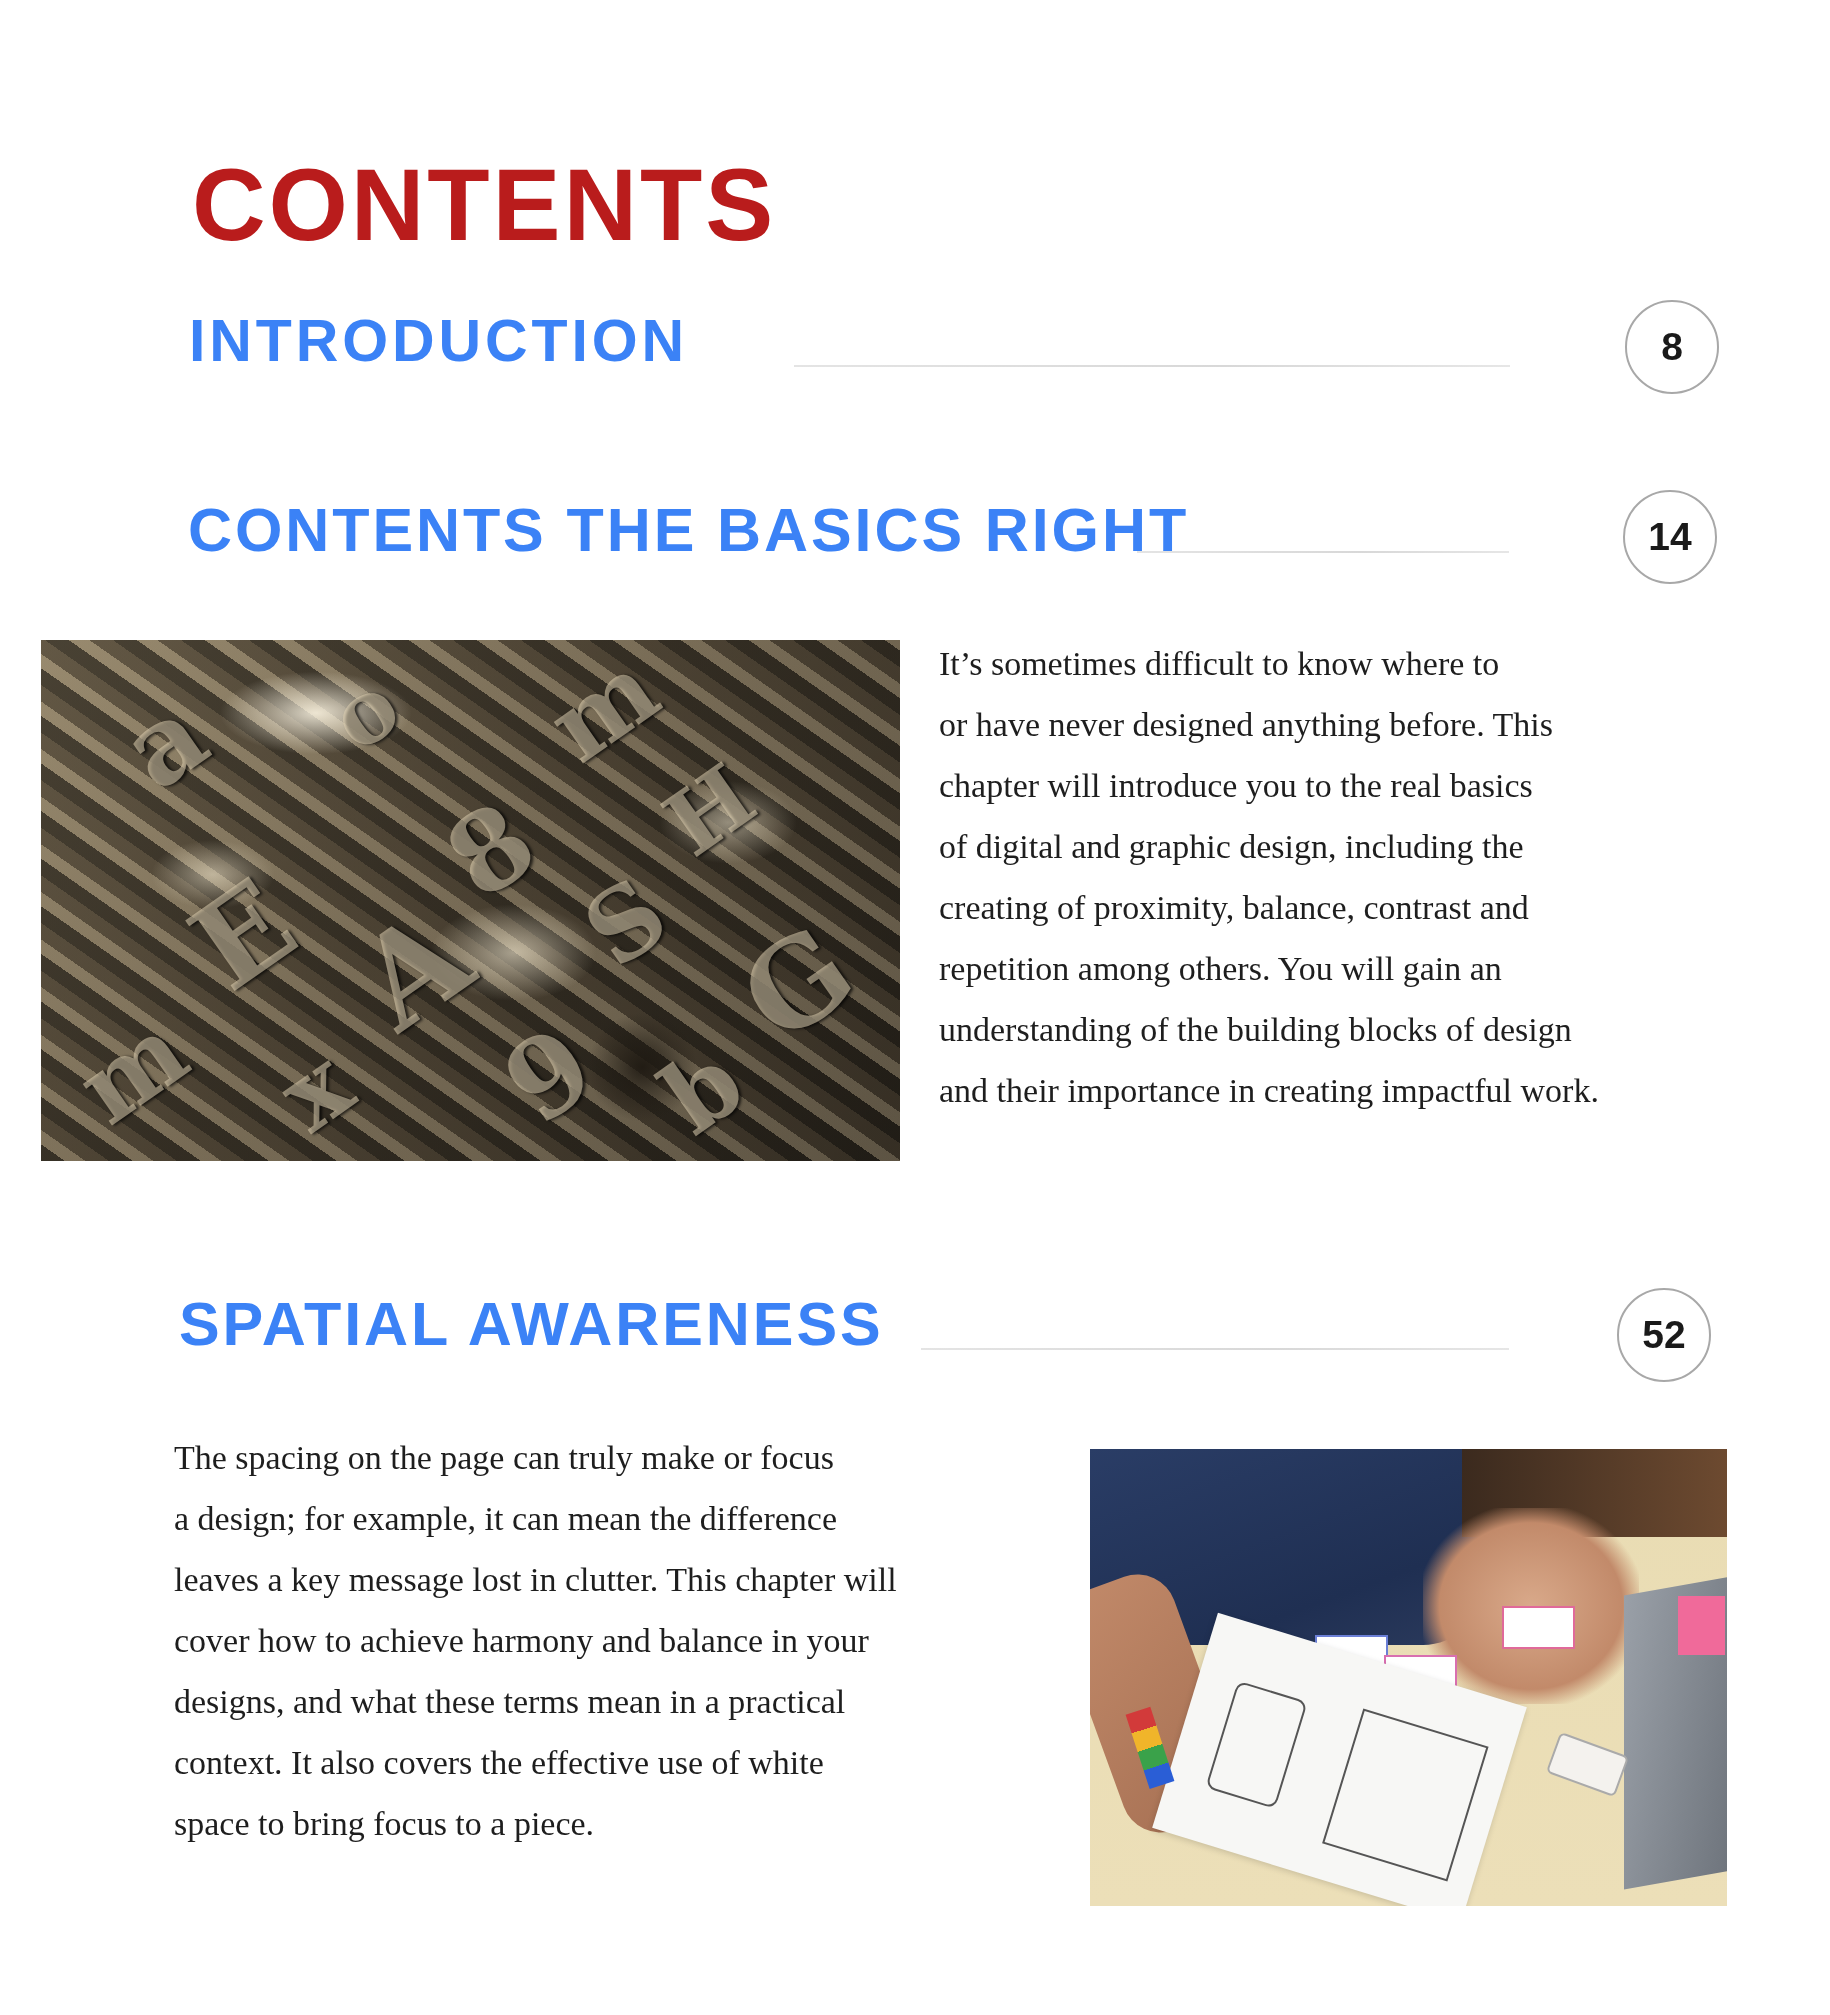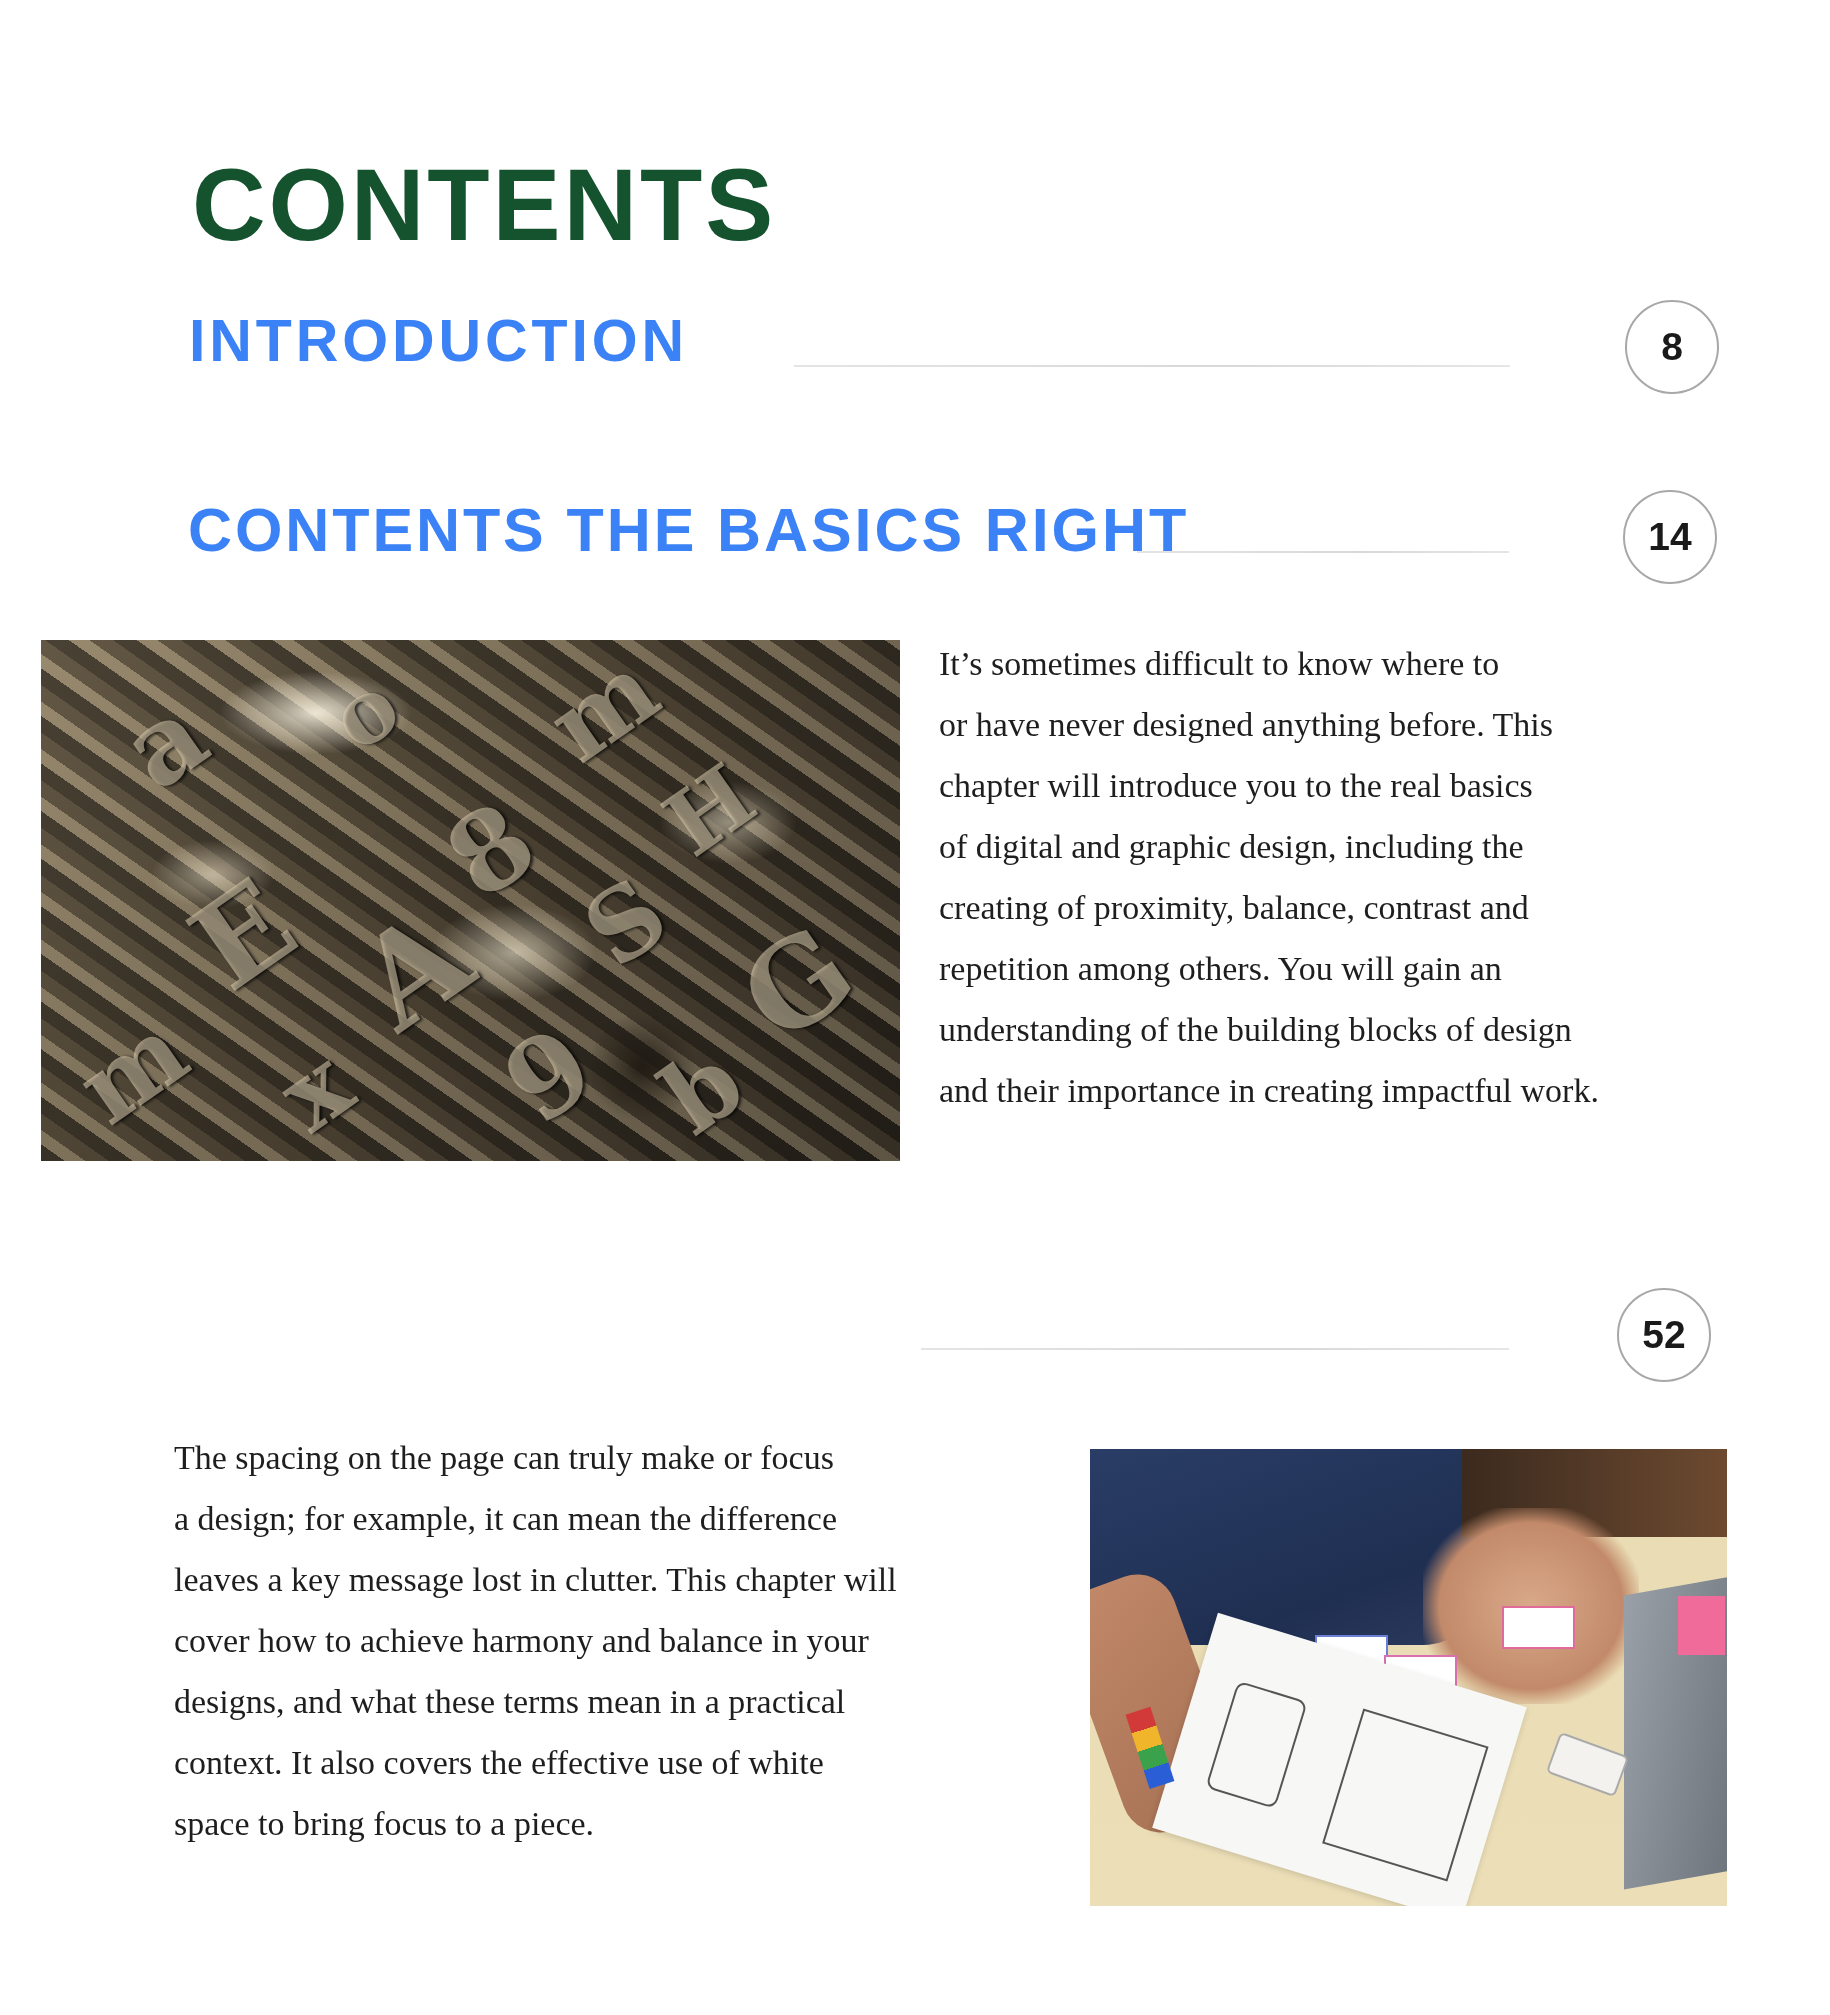--- a/index.html
+++ b/index.html
@@ -4,21 +4,21 @@
 <style>
   html, body { margin: 0; padding: 0; }
   body {
     width: 1831px; height: 2015px; position: relative; overflow: hidden;
     background: #ffffff; color: #1d1d1d;
     font-family: "Liberation Sans", "DejaVu Sans", sans-serif;
   }
   .page-title {
     position: absolute; left: 192px; top: 86px;
     font-size: 102px; font-weight: 700; letter-spacing: 2.9px;
-    color: #14532d; line-height: 1;
+    color: #b91c1c; line-height: 1;
   }
   .toc-entry { position: absolute; left: 0; width: 1831px; height: 108px; }
   .entry-title {
     position: absolute; font-weight: 700; letter-spacing: 3.9px;
     color: #3b82f6; line-height: 1; white-space: nowrap;
   }
   .leader-line {
     position: absolute; height: 2px;
     background: linear-gradient(to right, #e4e4e4, #d8d8d8 60%, #e6e6e6);
   }
@@ -146,20 +146,21 @@
   <span>or have never designed anything before. This</span>
   <span>chapter will introduce you to the real basics</span>
   <span>of digital and graphic design, including the</span>
   <span>creating of proximity, balance, contrast and</span>
   <span>repetition among others. You will gain an</span>
   <span>understanding of the building blocks of design</span>
   <span>and their importance in creating impactful work.</span>
 </div>
 
 <div class="toc-entry" style="top:1274px">
+  <div class="entry-title" style="left:179px; top:19.6px; font-size:61px; letter-spacing:2.9px;">SPATIAL AWARENESS</div>
   <div class="leader-line" style="left:921px; width:588px; top:74px;"></div>
   <div class="page-badge" style="left:1617px; top:13.7px;">52</div>
 </div>
 
 <div class="body-text" style="left:174px; top:1427px;">
   <span>The spacing on the page can truly make or focus</span>
   <span>a design; for example, it can mean the difference</span>
   <span>leaves a key message lost in clutter. This chapter will</span>
   <span>cover how to achieve harmony and balance in your</span>
   <span>designs, and what these terms mean in a practical</span>

